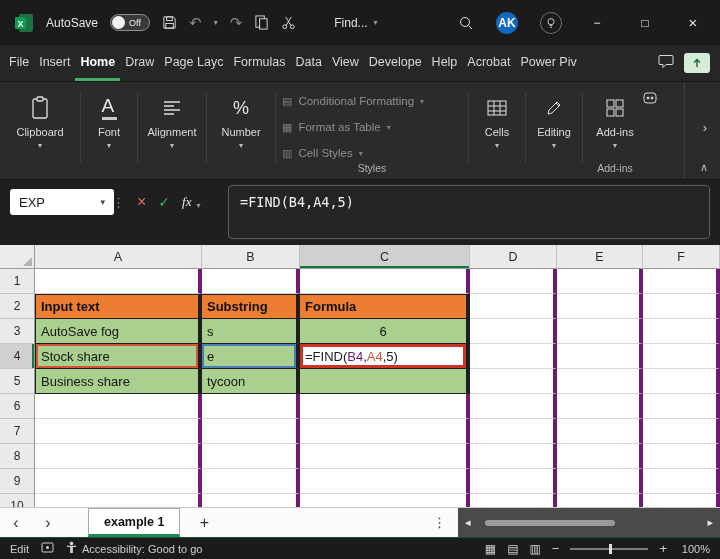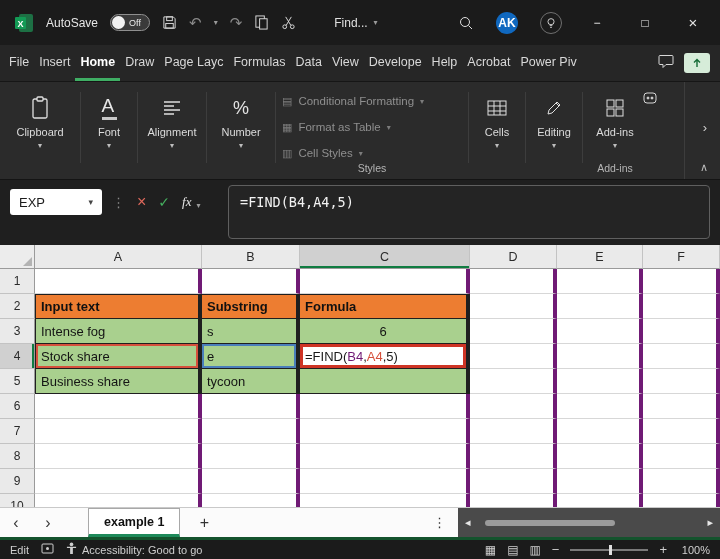--- a/index.html
+++ b/index.html
@@ -57,21 +57,21 @@
   .group-bottom-label { position:absolute; bottom:5px; left:0; right:0; text-align:center;
     font-size:10.5px; color:#b5b5b5; }
   .ribbon-rail { position:absolute; right:0; top:0; bottom:0; width:36px;
     border-left:1px solid #3d3d3d; }
   .rail-copilot { position:absolute; right:62px; top:8px; }
   .rail-more { position:absolute; right:13px; top:38px; color:#cfcfcf; font-size:13px; }
   .rail-collapse { position:absolute; right:12px; bottom:5px; color:#bdbdbd; font-size:11px; }
 
   
   .formulabar { height:65px; background:#1f1f1f; position:relative; }
-  .namebox { position:absolute; left:10px; top:9px; width:92px; height:26px; background:#fff;
+  .namebox { position:absolute; left:10px; top:9px; width:104px; height:26px; background:#fff;
     border-radius:3px; display:flex; align-items:center; justify-content:space-between;
     padding:0 9px; color:#1c1c1c; font-size:13px; }
   .nb-chev { font-size:9px; color:#444; }
   .fbicons { position:absolute; left:112px; top:9px; height:26px; display:flex;
     align-items:center; gap:12px; }
   .fb-dots { color:#8a8a8a; font-size:13px; }
   .fb-x { color:#e0695c; font-size:16px; }
   .fb-check { color:#45b05f; font-size:14px; }
   .fb-fx { color:#e6e6e6; font-size:13px; display:flex; align-items:flex-end; gap:5px; }
   .fb-fx i { font-family:"Liberation Serif",serif; font-style:italic; }
@@ -121,21 +121,21 @@
   .tab-dots { margin-left:auto; display:flex; align-items:center; padding:0 12px;
     color:#333; font-size:13px; }
   .tab-scroll { width:262px; background:#4a4a4a; display:flex; align-items:center;
     color:#e6e6e6; padding:0 7px; gap:6px; }
   .ts-arrow { font-size:11px; }
   .ts-track { flex:1; height:10px; position:relative; }
   .ts-thumb { position:absolute; left:8px; top:2px; width:130px; height:6px;
     background:#9b9b9b; border-radius:3px; }
 
   
-  .statusbar { height:22px; background:#1b1b1b; border-top:3px solid #14532d;
+  .statusbar { height:22px; background:#1b1b1b; border-top:1px solid #14532d;
     display:flex; align-items:center; padding:0 10px; gap:12px;
     color:#cfcfcf; font-size:11px; }
   .sb-acc { display:flex; align-items:center; gap:5px; }
   .sb-right { margin-left:auto; display:flex; align-items:center; gap:11px; }
   .view-ic { font-size:12px; color:#cfcfcf; }
   .zoom-out,.zoom-in { font-size:13px; }
   .zoom-track { width:78px; height:2px; background:#7a7a7a; position:relative; }
   .zoom-thumb { position:absolute; left:50%; top:-4px; width:3px; height:10px; background:#e0e0e0; }
   .zoom-pct { min-width:32px; text-align:right; }
 </style>
@@ -382,21 +382,21 @@
       <div class="rowhdr">2</div>
       <div class="cell tb tb-top tb-left s-header" style="width: 167px;">Input text</div>
       <div class="cell tb tb-top s-header" style="width: 98px;">Substring</div>
       <div class="cell tb tb-top s-header" style="width: 170px;">Formula</div>
       <div class="cell" style="width: 87px;"></div>
       <div class="cell" style="width: 86px;"></div>
       <div class="cell" style="width: 77px;"></div>
     </div>
     <div class="gridrow">
       <div class="rowhdr">3</div>
-      <div class="cell tb tb-left s-green" style="width: 167px;">Intense fog</div>
+      <div class="cell tb tb-left s-green" style="width: 167px;">AutoSave fog</div>
       <div class="cell tb s-green" style="width: 98px;">s</div>
       <div class="cell tb s-green center" style="width: 170px;">6</div>
       <div class="cell" style="width: 87px;"></div>
       <div class="cell" style="width: 86px;"></div>
       <div class="cell" style="width: 77px;"></div>
     </div>
     <div class="gridrow">
       <div class="rowhdr active">4</div>
       <div class="cell tb tb-left s-green s-ref-red" style="width: 167px;">Stock share</div>
       <div class="cell tb s-green s-ref-blue" style="width: 98px;">e</div>

